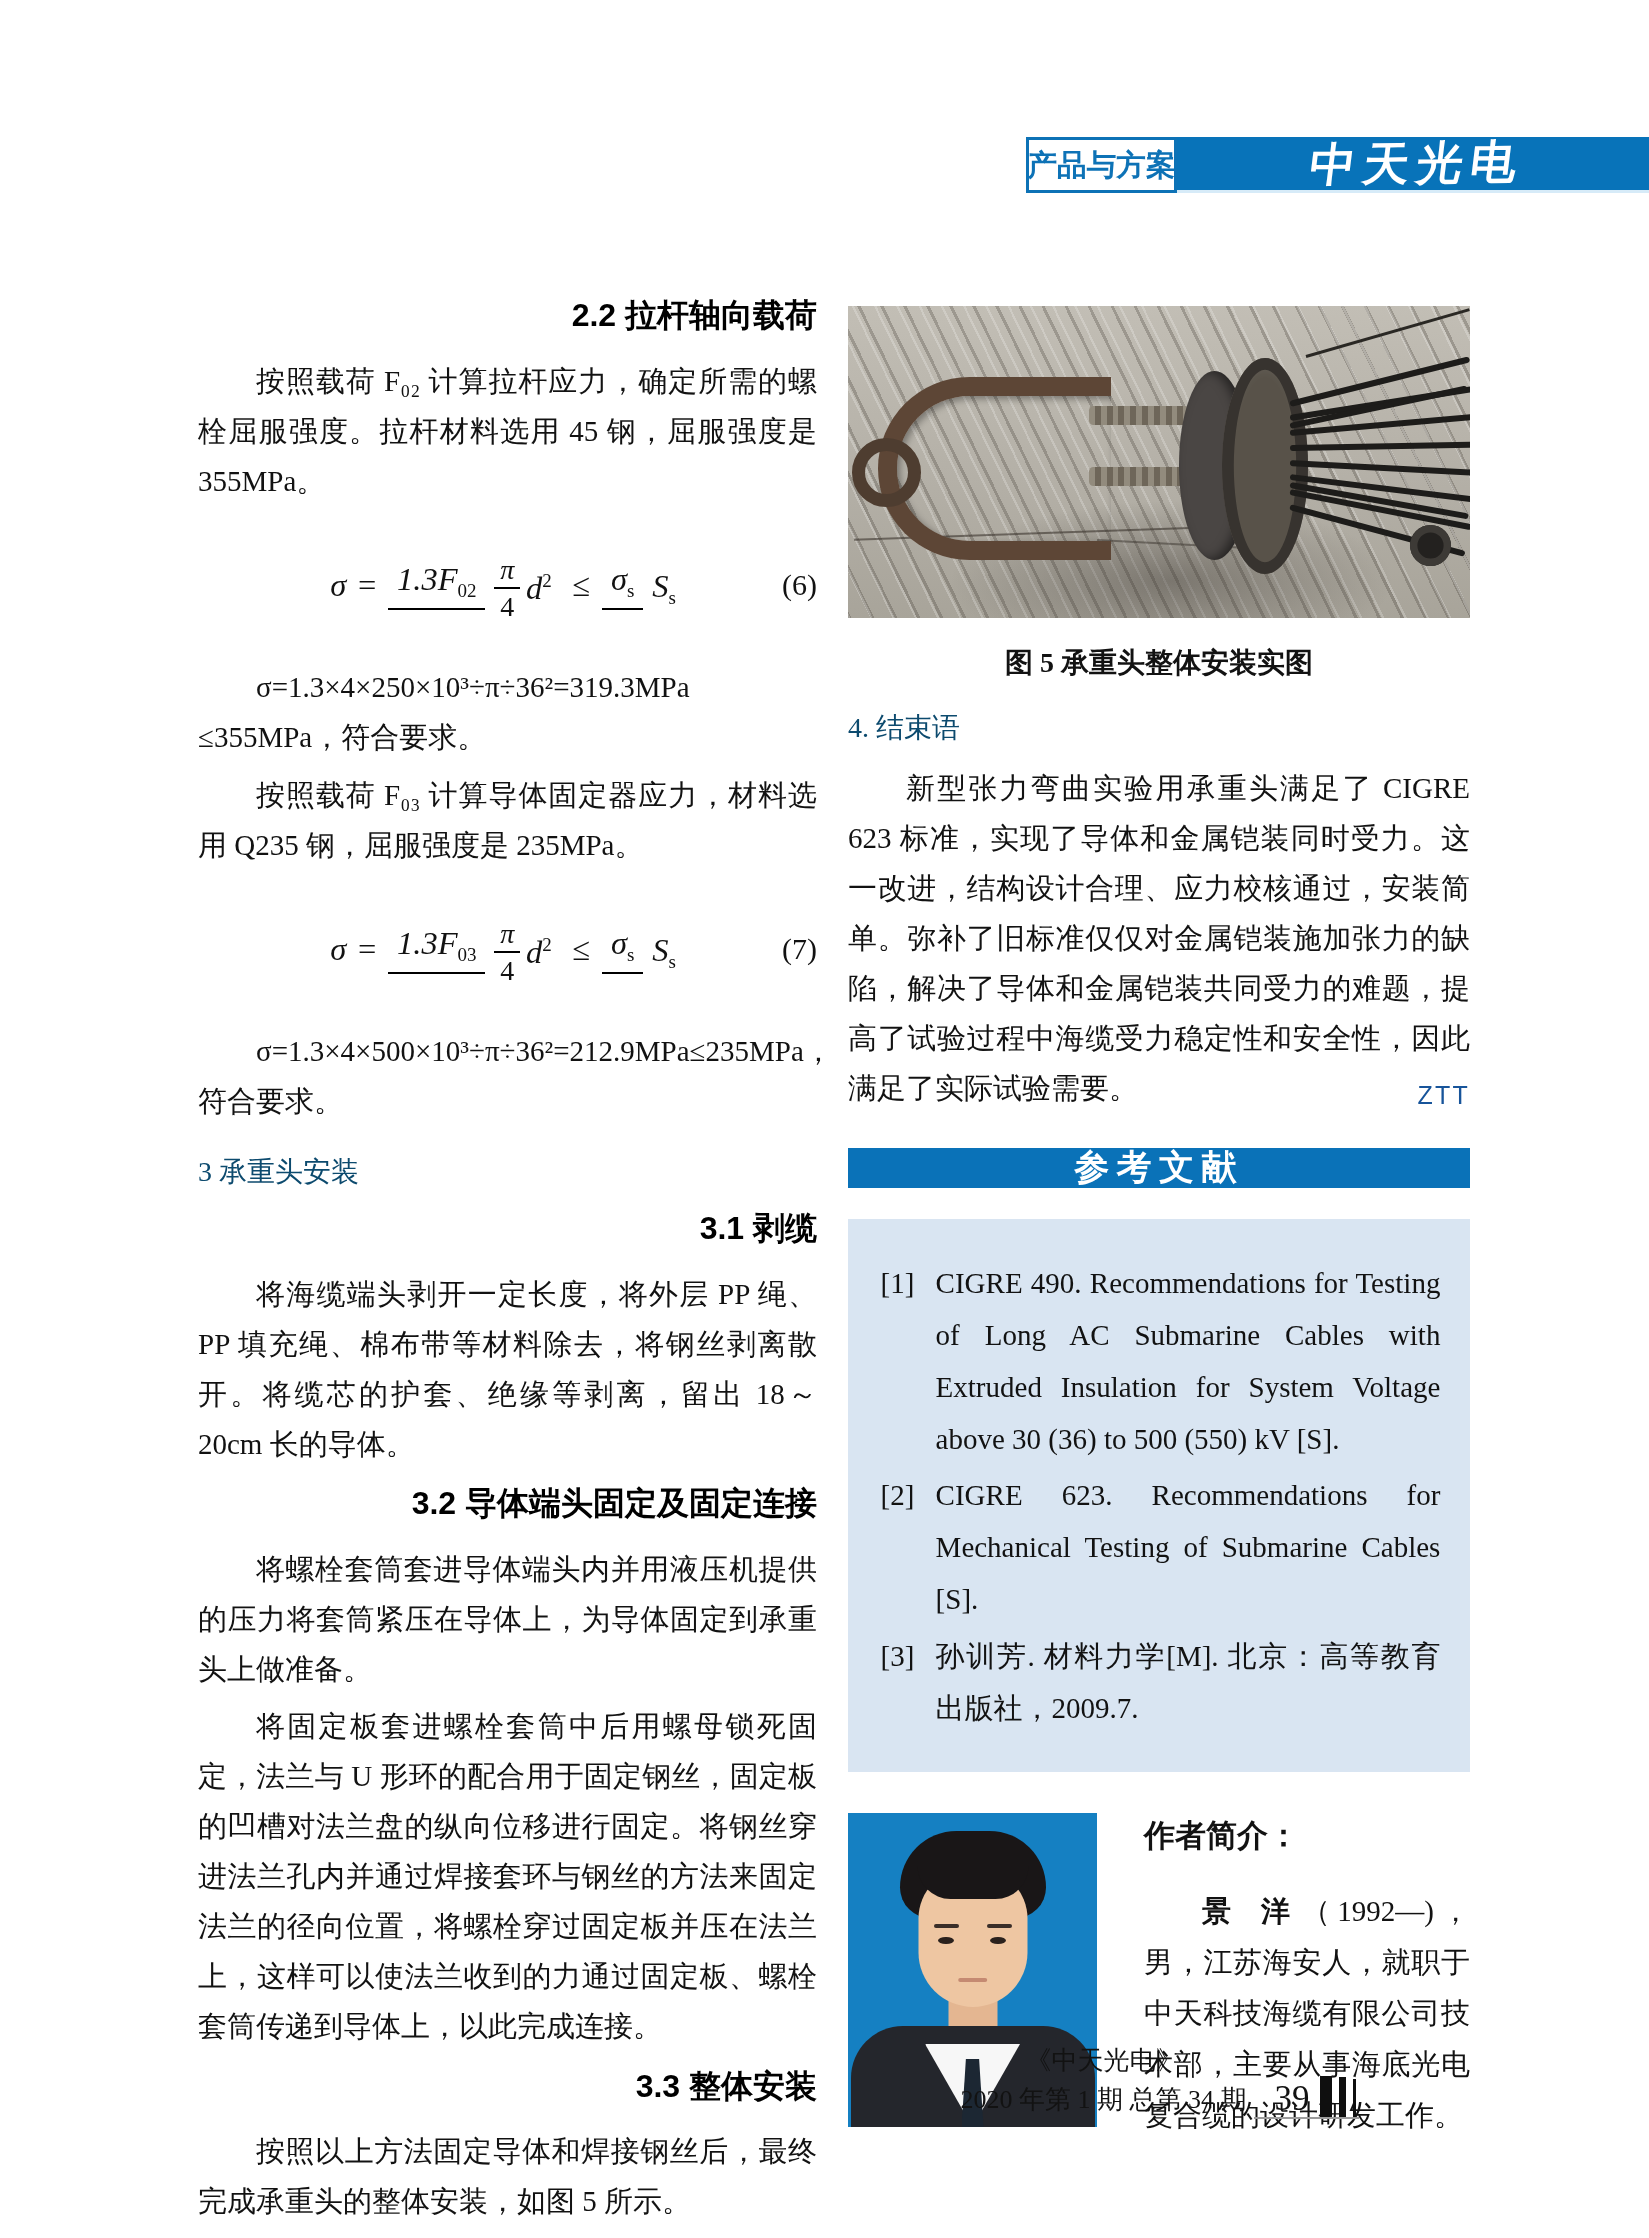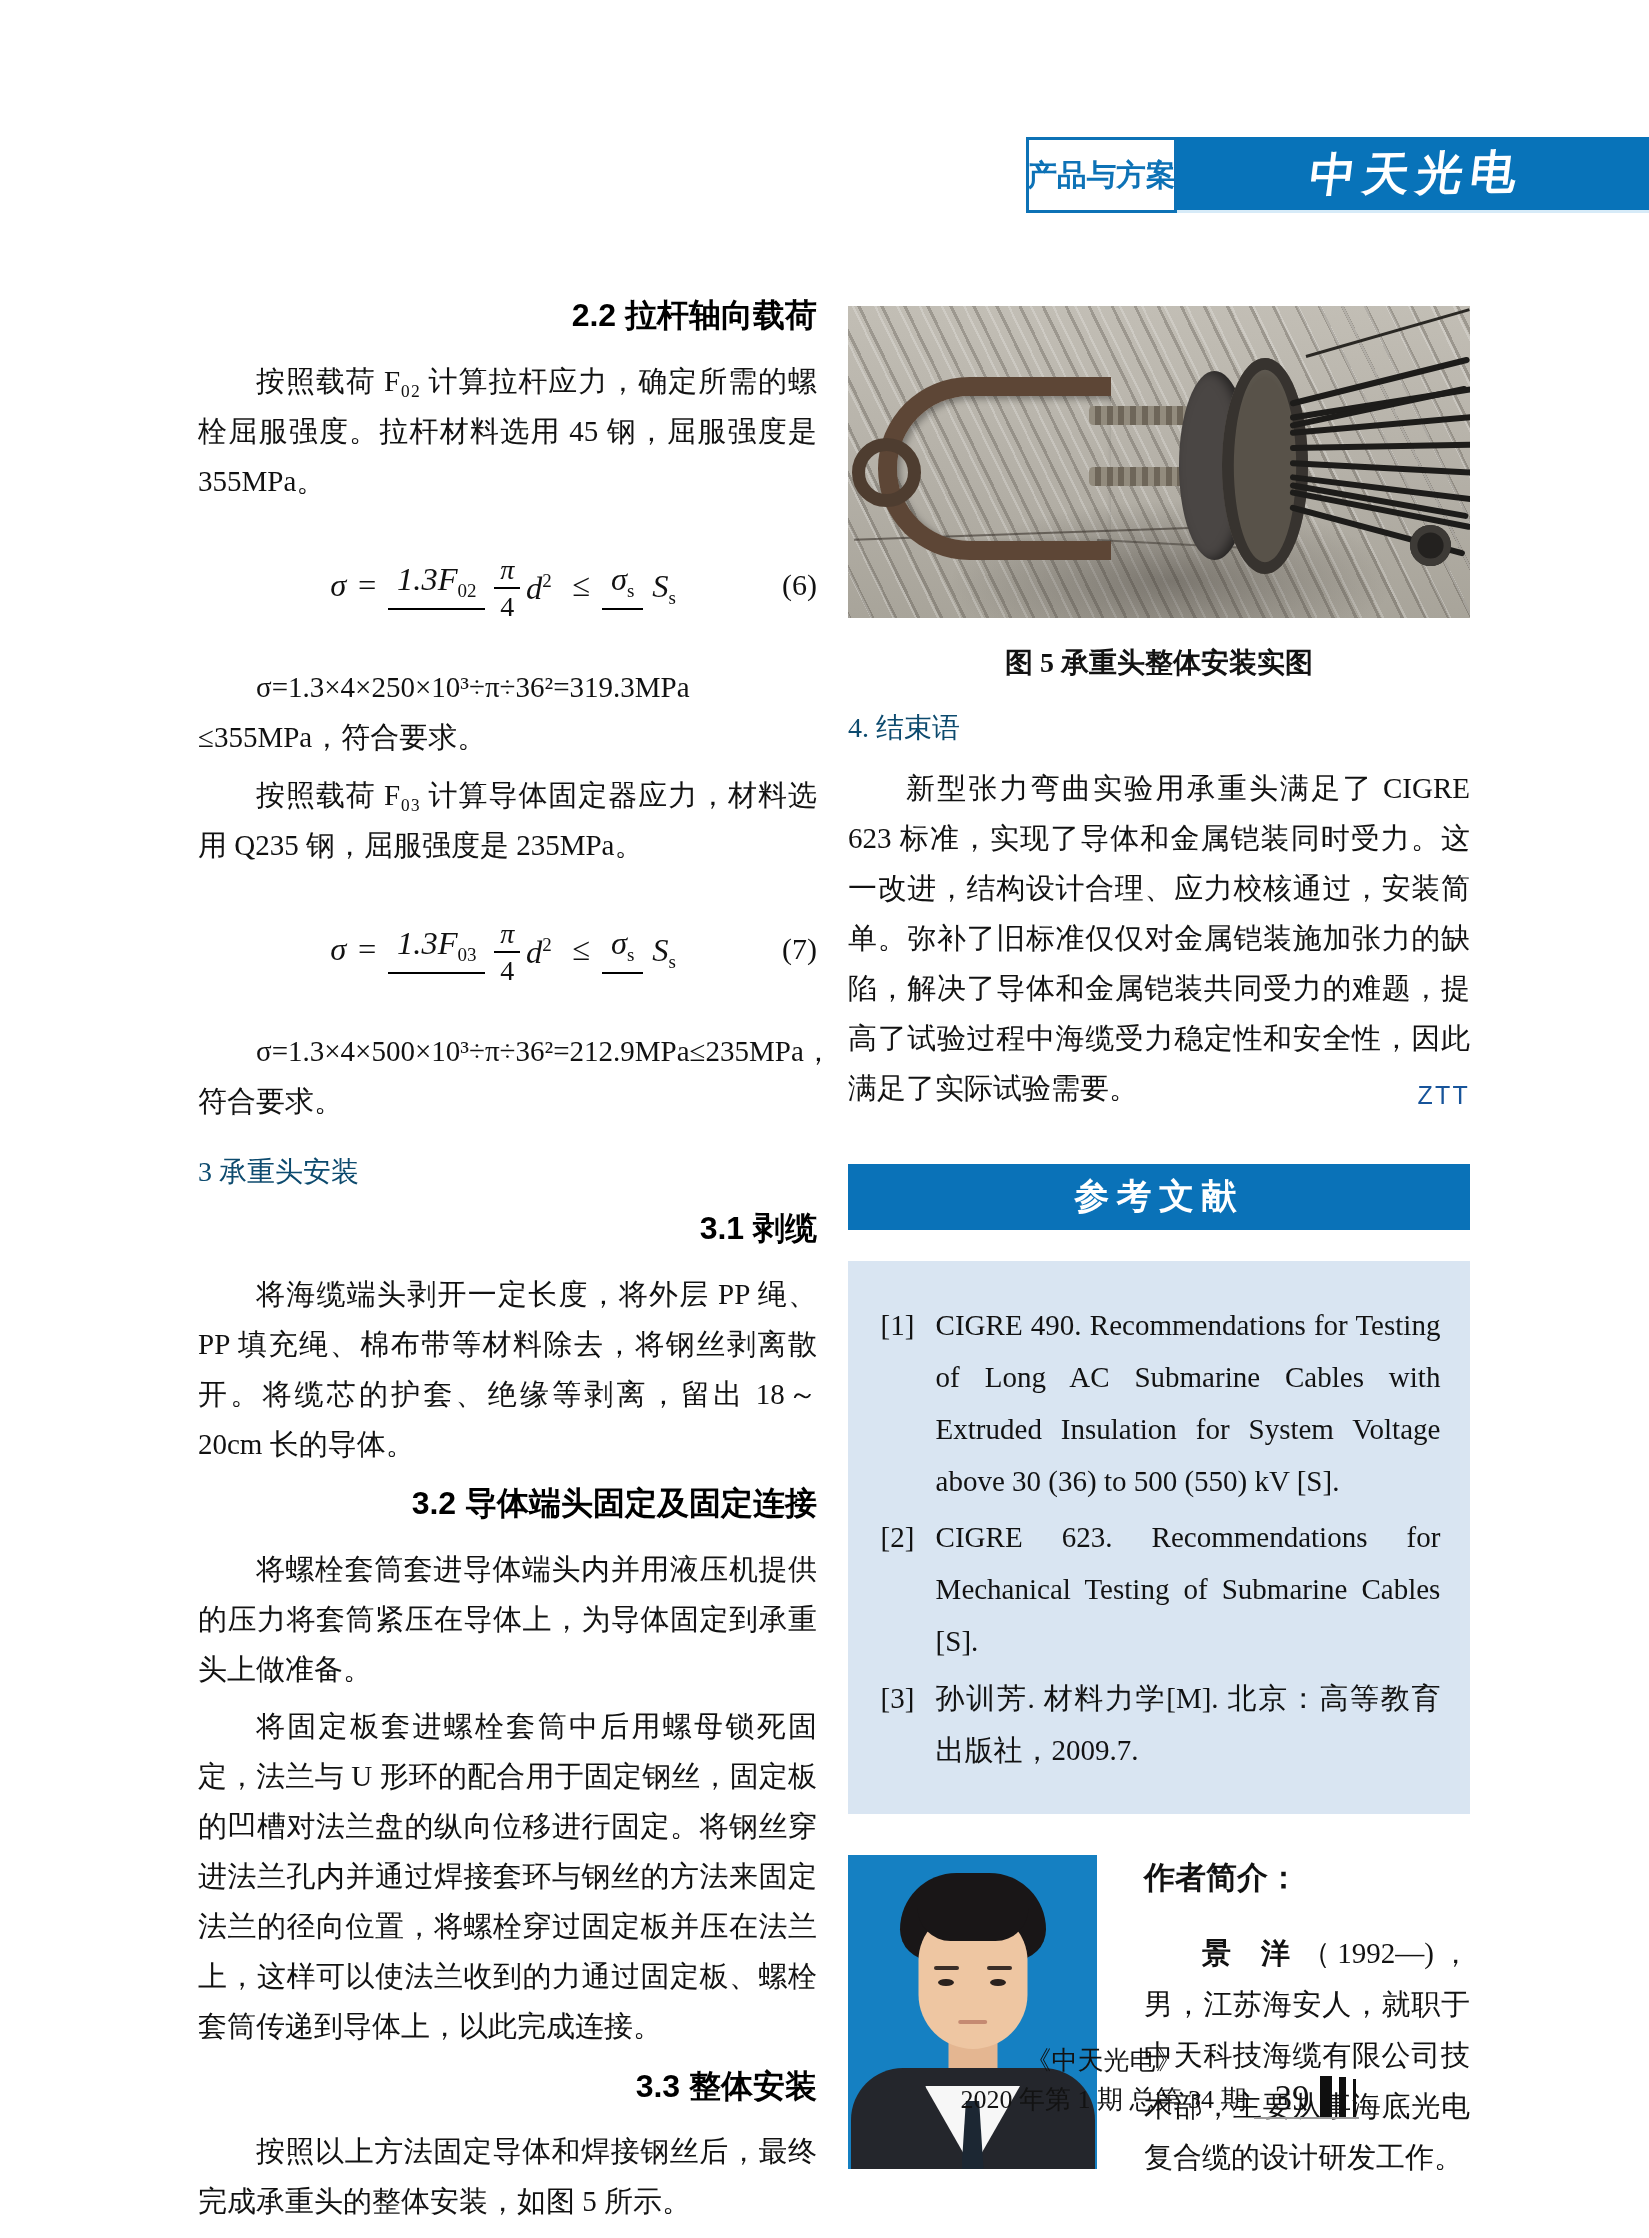--- a/index.html
+++ b/index.html
@@ -1,20 +1,20 @@
 <!DOCTYPE html>
 <html style="font-size:11.8px"><head>
 <meta charset="utf-8">
 <style>
   html,body{margin:0;padding:0;background:#e8e8e8;}
   .page{position:relative;width:1649px;height:2239px;background:#ffffff;
         font-family:"Liberation Serif",serif;color:#121212;overflow:hidden;}
 
   
-  .header{position:absolute;top:137px;left:1026px;right:0;height:76px;display:flex;}
+  .header{position:absolute;top:137px;left:1026px;right:0;height:56px;display:flex;}
   .badge{width:145px;background:#ffffff;border:3px solid #0d72b6;display:flex;align-items:center;
          justify-content:center;font-family:"Liberation Sans",sans-serif;font-weight:700;
          font-size:29.6px;color:#0d72b6;white-space:nowrap;}
   .brand-bar{flex:1;background:#0873b9;display:flex;align-items:center;border-bottom:3px solid #d7ebf8;}
   .brand{margin-left:133px;color:#ffffff;font-weight:700;font-size:46px;letter-spacing:7.4px;
          font-family:"Liberation Serif",serif;transform:skewX(-8deg) rotate(-1deg);}
 
   
   .col-left {position:absolute;left:198px;top:294px;width:619px;}
   .col-right{position:absolute;left:848px;top:306px;width:622px;}
@@ -74,21 +74,21 @@
          background:#23211f;box-shadow:inset 0 0 0 7.4px #3d3a36;}
 
   .caption{text-align:center;font-size:28px;margin-top:26px;font-weight:bold;}
 
   
   .p4-wrap{position:relative;}
   .ztt{position:absolute;right:0;bottom:3px;font-family:"Liberation Sans",sans-serif;
        font-weight:400;font-size:25px;color:#17549a;letter-spacing:2.2px;}
 
   
-  .refs-bar{margin-top:51px;height:66px;background:#0a72b8;color:#fff;display:flex;
+  .refs-bar{margin-top:35px;height:40px;background:#0a72b8;color:#fff;display:flex;
             align-items:center;justify-content:center;font-family:"Liberation Serif",serif;
             font-weight:700;font-size:35px;letter-spacing:7.4px;}
   .refs-box{margin-top:31px;background:#d9e5f2;padding:38px 29.6px 34px 29.6px;}
   .ref{position:relative;padding-left:58px;font-size:29px;line-height:52px;text-align:justify;
        margin-bottom:4.4px;}
   .ref-num{position:absolute;left:3px;top:0;}
 
   
   .author{margin-top:41px;display:flex;gap:47px;}
   .id-photo{position:relative;width:249px;height:314px;background:#1580c2;overflow:hidden;flex:none;}

